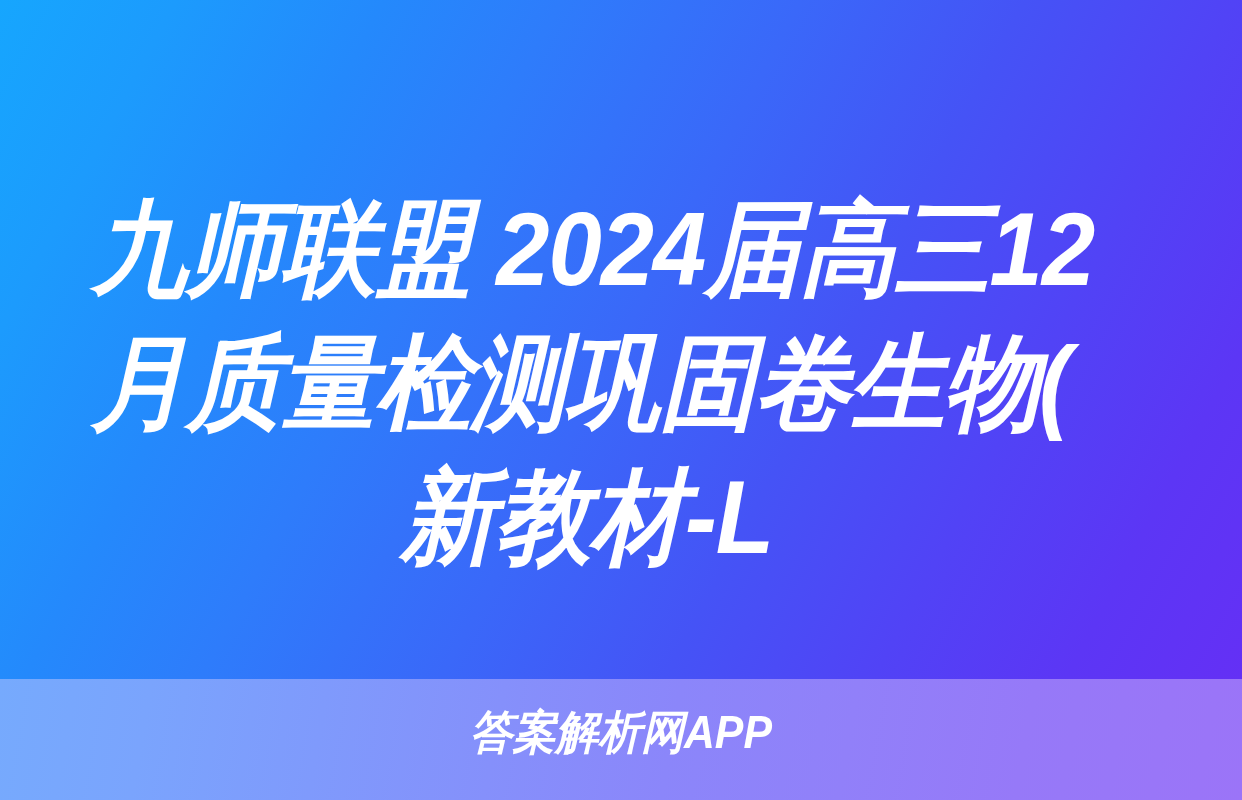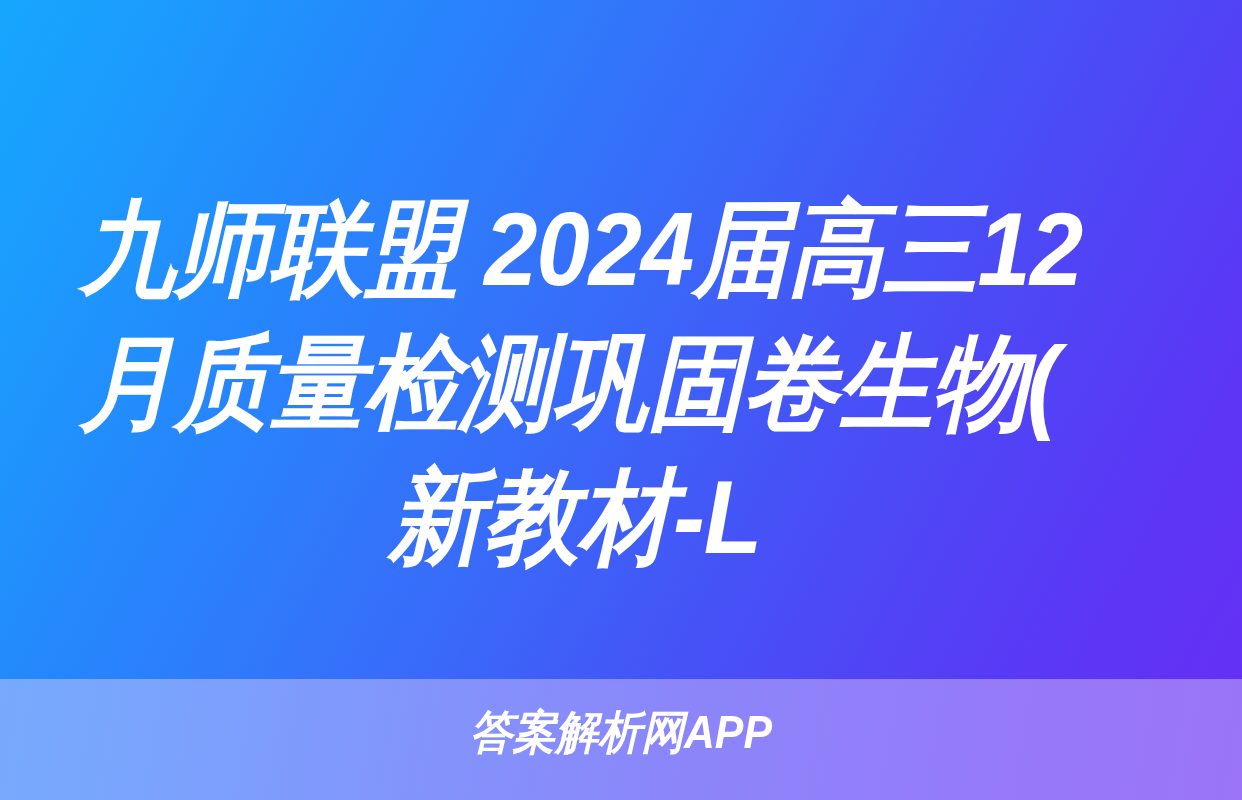--- a/index.html
+++ b/index.html
@@ -51,21 +51,21 @@
         #8590fb 40%,
         #8b86fa 54%,
         #9180f9 68%,
         #9679f8 82%,
         #9b74f8 100%);
   }
 
   
   .title-block {
     position: absolute;
-    left: 4px;
+    left: 16px;
     top: 182px;
     width: 1142px;
   }
 
   .title-line {
     color: #ffffff;
     font-size: 104px;
     line-height: 134px;
     font-weight: 700;
     font-style: italic;

